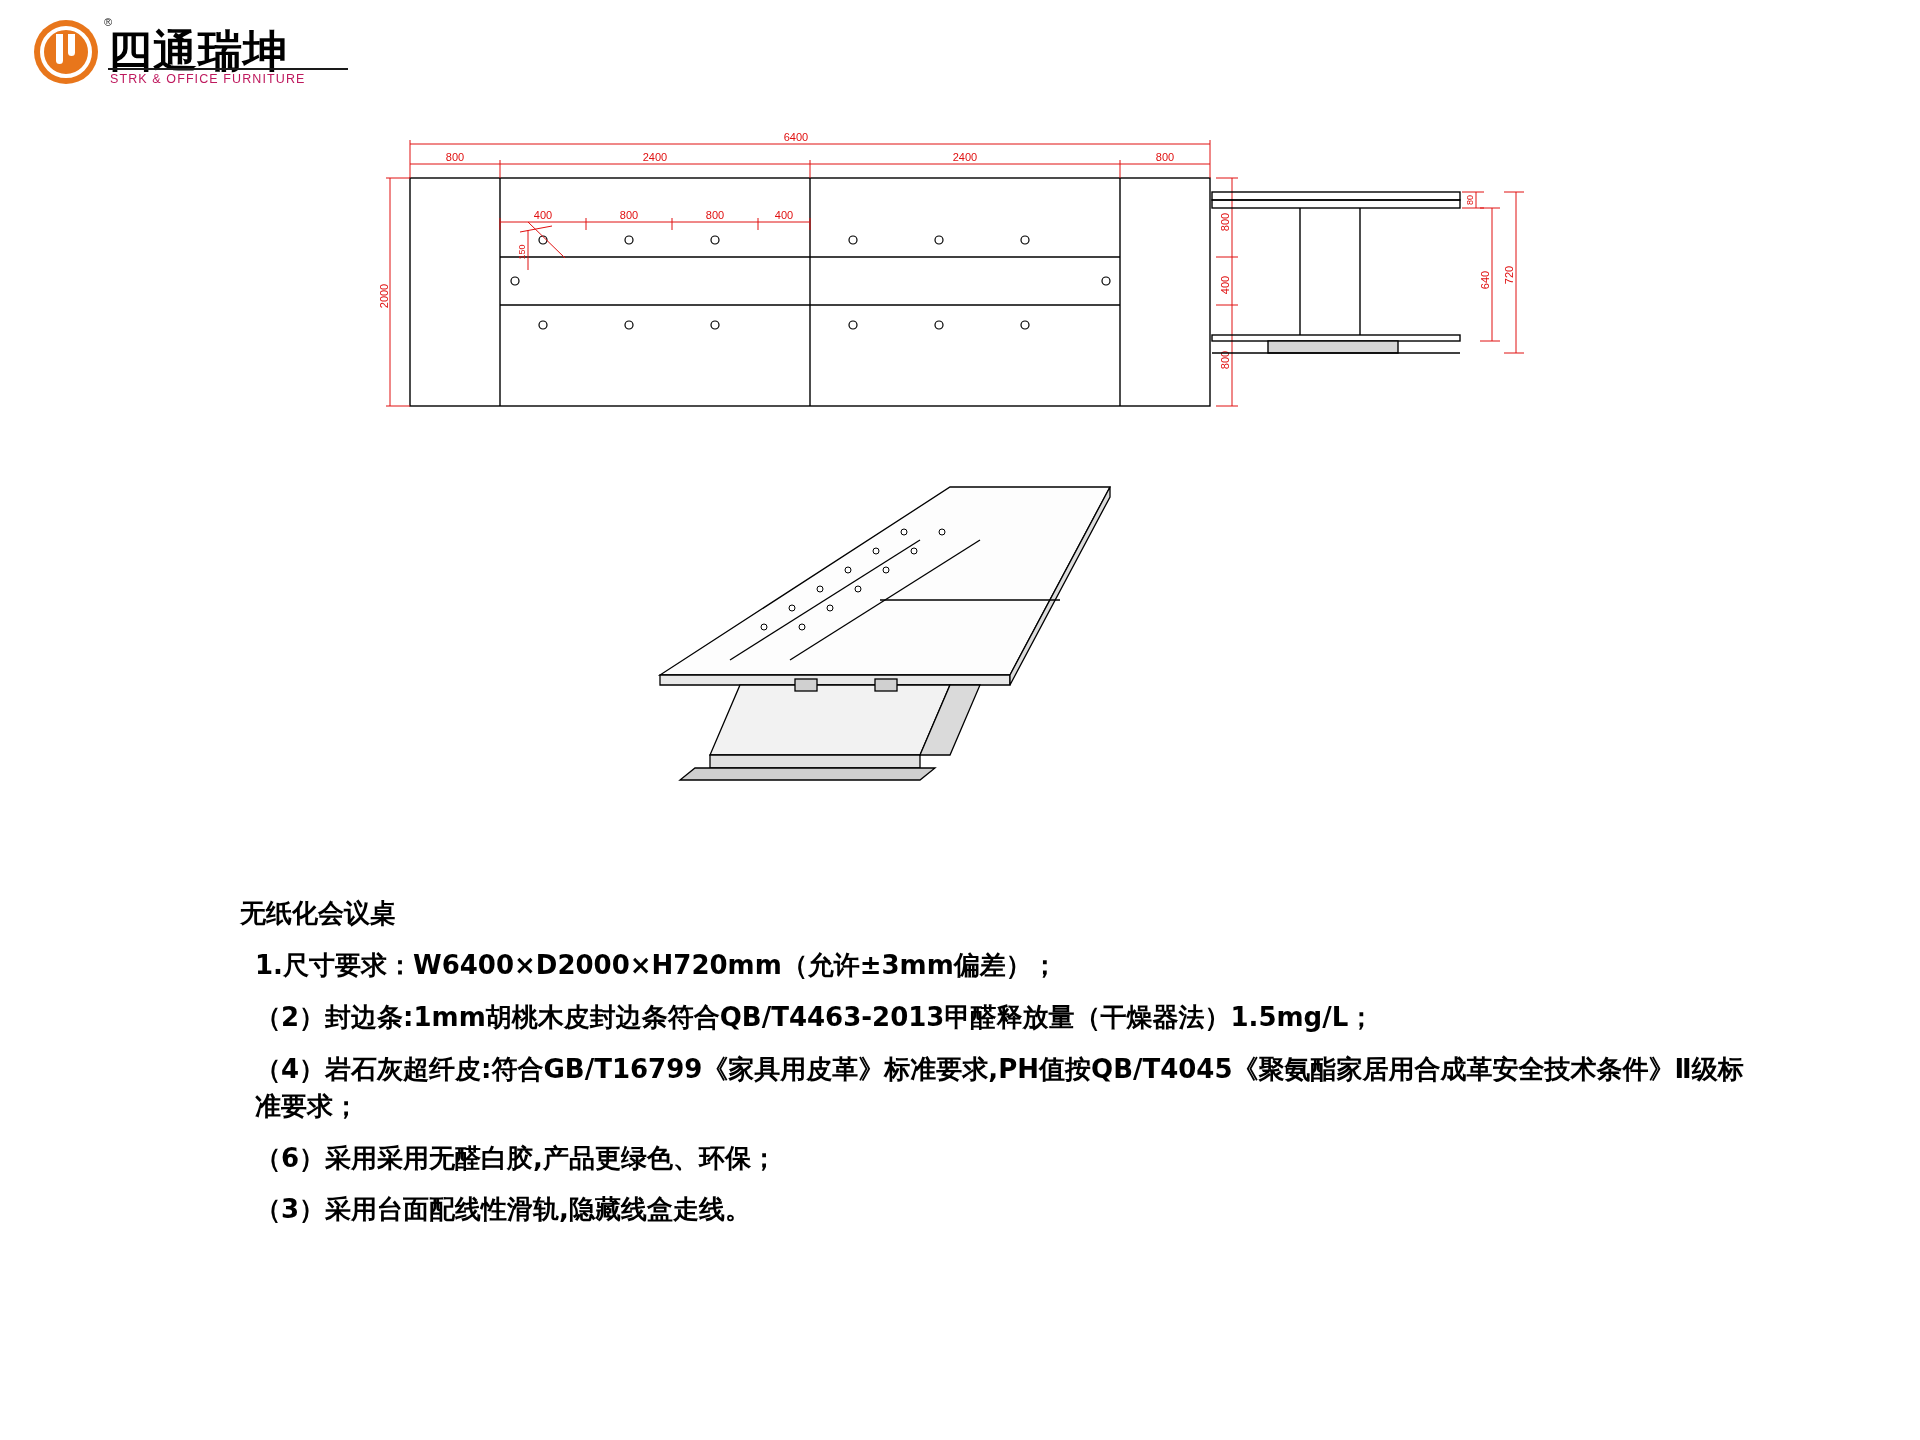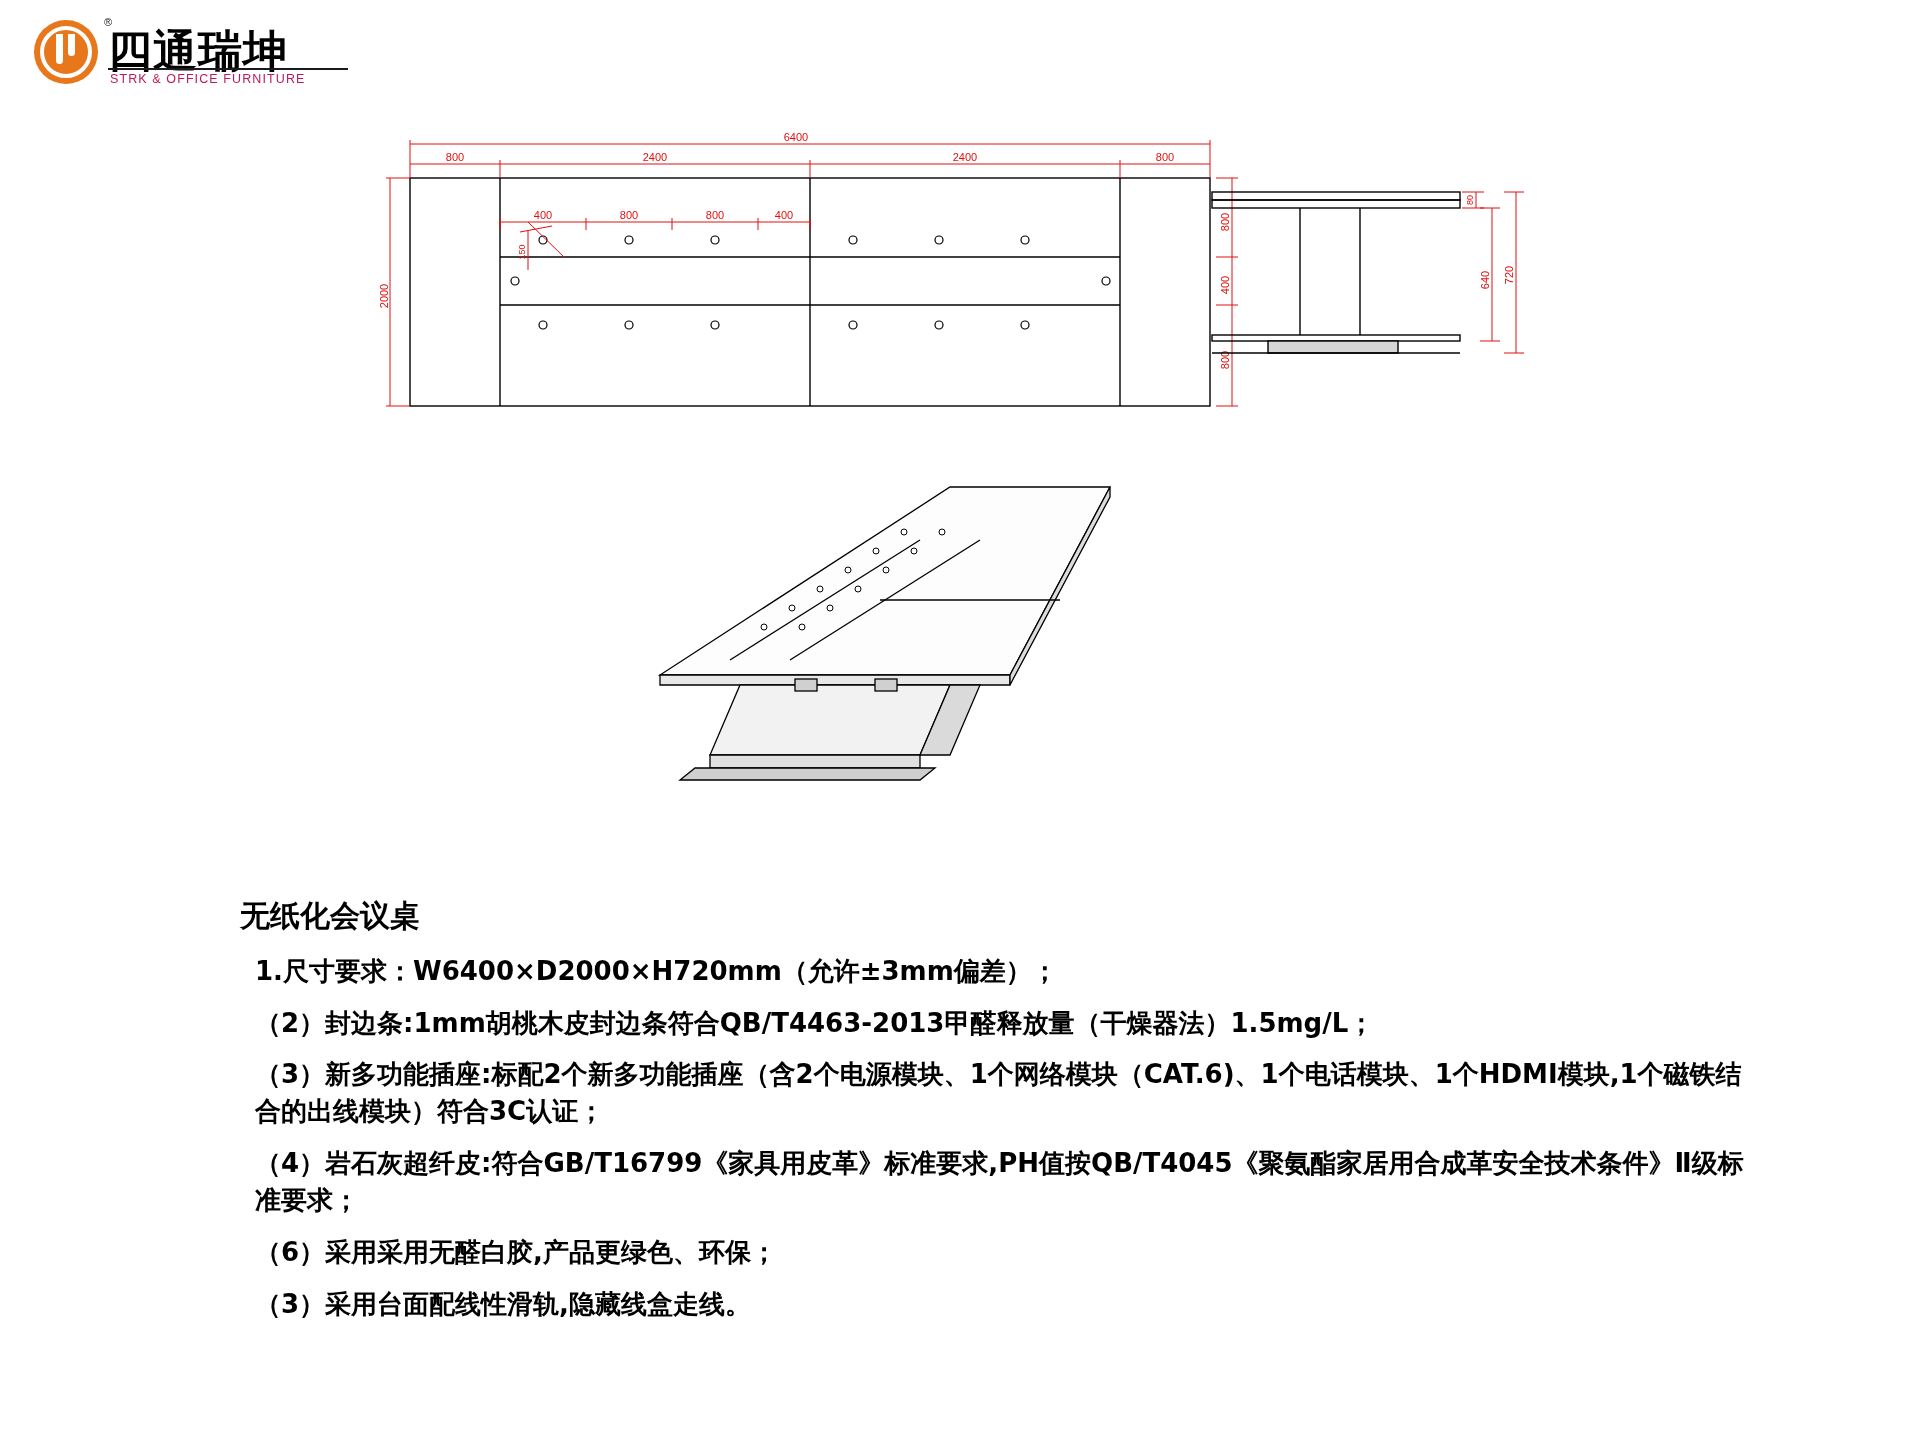--- a/index.html
+++ b/index.html
@@ -113,21 +113,21 @@
     left: 240px;
     top: 895px;
     width: 1520px;
     font-family: "DejaVu Sans", sans-serif;
     font-size: 26px;
     line-height: 1.42;
     color: #000;
     font-weight: bold;
   }
   .spec .title {
-    font-size: 30px;
+    font-size: 26px;
     font-weight: bold;
     margin-bottom: 12px;
   }
   .spec p {
     margin: 15px;
     padding: 0;
   }
   .spec .indent {
     text-indent: 0;
   }
@@ -296,17 +296,16 @@
     <circle cx="238" cy="109" r="3"></circle>
       <circle cx="210" cy="128" r="3"></circle>
       <circle cx="182" cy="147" r="3"></circle>
   </g>
 </svg>
 
 <div class="spec">
   <div class="title">无纸化会议桌</div>
   <p>1.尺寸要求：W6400×D2000×H720mm（允许±3mm偏差）；</p>
   <p class="indent">（2）封边条:1mm胡桃木皮封边条符合QB/T4463-2013甲醛释放量（干燥器法）1.5mg/L；</p>
-  <p class="indent">（3）新多功能插座:标配2个新多功能插座（含2个电源模块、1个网络模块（CAT.6)、1个电话模块、1个HDMI模块,1个磁铁结合的出线模块）符合3C认证；</p>
   <p class="indent">（4）岩石灰超纤皮:符合GB/T16799《家具用皮革》标准要求,PH值按QB/T4045《聚氨酯家居用合成革安全技术条件》Ⅱ级标准要求；</p>
   <p class="indent">（6）采用采用无醛白胶,产品更绿色、环保；</p>
   <p class="indent">（3）采用台面配线性滑轨,隐藏线盒走线。</p>
 </div>
 
 </body></html>

